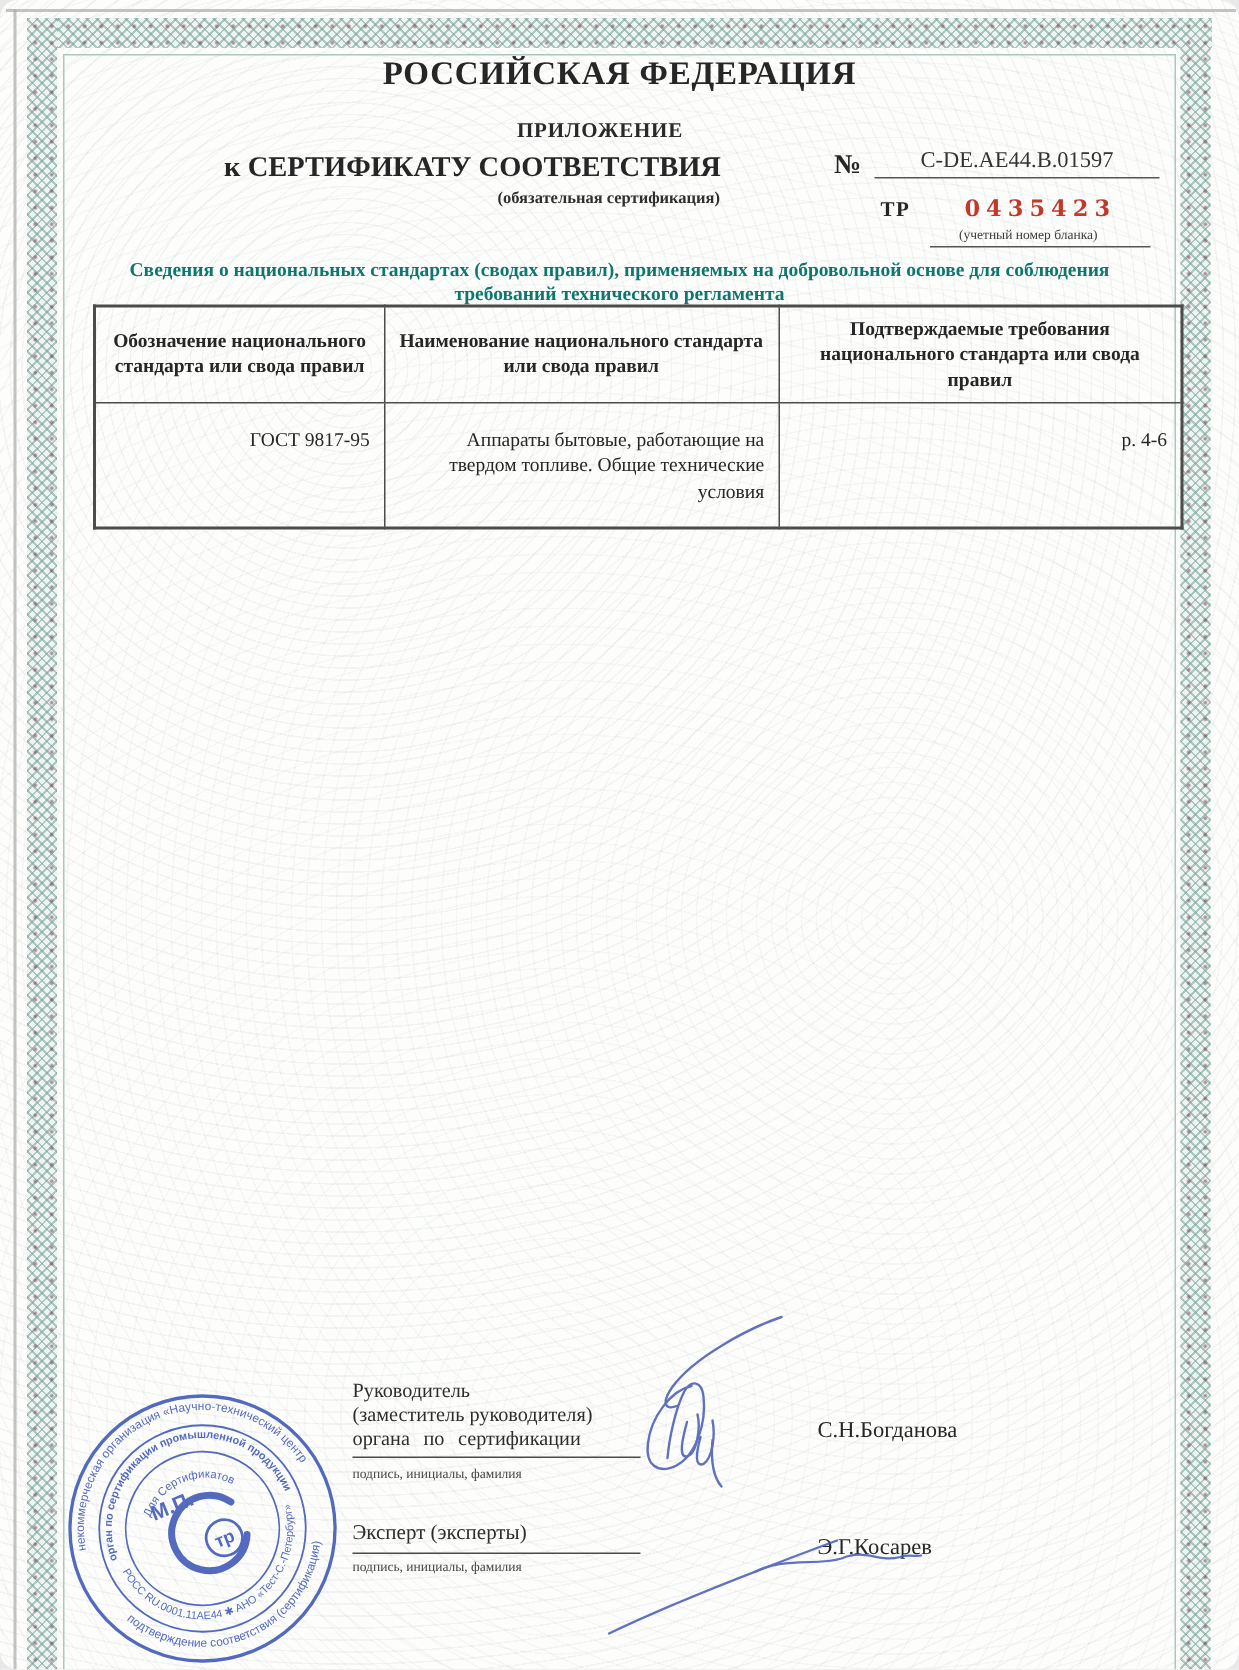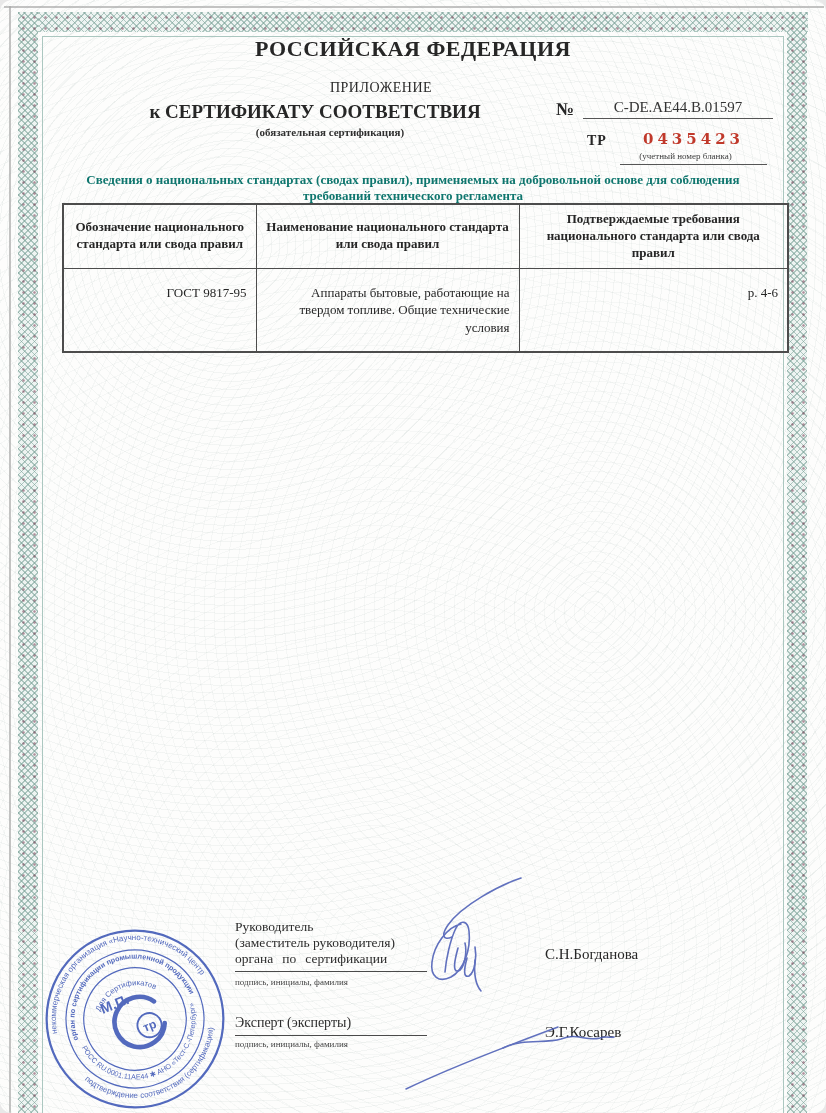--- a/index.html
+++ b/index.html
@@ -30,25 +30,25 @@
   }
   .band-top{top:12px;left:18px;right:18px;height:20px;}
   .band-left{top:12px;left:18px;width:20px;bottom:0;}
   .band-right{top:12px;right:19px;width:20px;bottom:0;}
   .inner-frame{position:absolute;top:36px;left:42px;right:42px;bottom:-2px;border:1px solid #abc7c0;border-bottom:none;pointer-events:none;}
 
   .abs{position:absolute;}
   .center{text-align:center;}
 
   .title{left:213px;top:36px;width:400px;font-size:22px;font-weight:bold;letter-spacing:.5px;color:#262626;}
-  .doc-type{left:231px;top:80px;width:300px;font-size:14px;font-weight:normal;letter-spacing:.5px;color:#2a2a2a;}
+  .doc-type{left:250px;top:80px;width:300px;font-size:14px;font-weight:bold;letter-spacing:.5px;color:#2a2a2a;}
   .cert-line{left:95px;top:101px;width:440px;font-size:19px;font-weight:bold;color:#262626;}
   .num-sign{left:556px;top:99px;font-size:18px;font-weight:bold;color:#262626;}
   .cert-number-field{left:583px;top:99px;width:190px;border-bottom:1px solid #555;padding-bottom:2px;font-size:15px;color:#333;text-align:center;}
-  .cert-subtitle{left:180px;top:126px;width:300px;font-size:11px;font-weight:bold;color:#2f2f2f;}
+  .cert-subtitle{left:180px;top:126px;width:300px;font-size:11px;font-weight:bold;color:#2f2f2f;text-align:right;}
   .tr-label{left:587px;top:133px;font-size:14px;font-weight:bold;letter-spacing:1px;color:#262626;}
   .blank-number-field{left:620px;top:130px;width:147px;border-bottom:1px solid #555;padding-bottom:16px;text-align:center;
     font-family:"DejaVu Serif",serif;font-size:15px;font-weight:bold;letter-spacing:4px;}
   .blank-caption{left:612px;top:151px;width:147px;font-size:9px;color:#3c3c3c;}
 
   .intro{left:83px;top:172px;width:660px;font-size:13px;font-weight:bold;line-height:1.22;color:#0f766e;}
 
   table.std{border-collapse:collapse;position:absolute;left:62px;top:203px;width:725px;table-layout:fixed;background:transparent;}
   table.std th,table.std td{border:1px solid #4c4c4c;font-size:13px;color:#262626;}
   table.std{border:2px solid #4c4c4c;}

